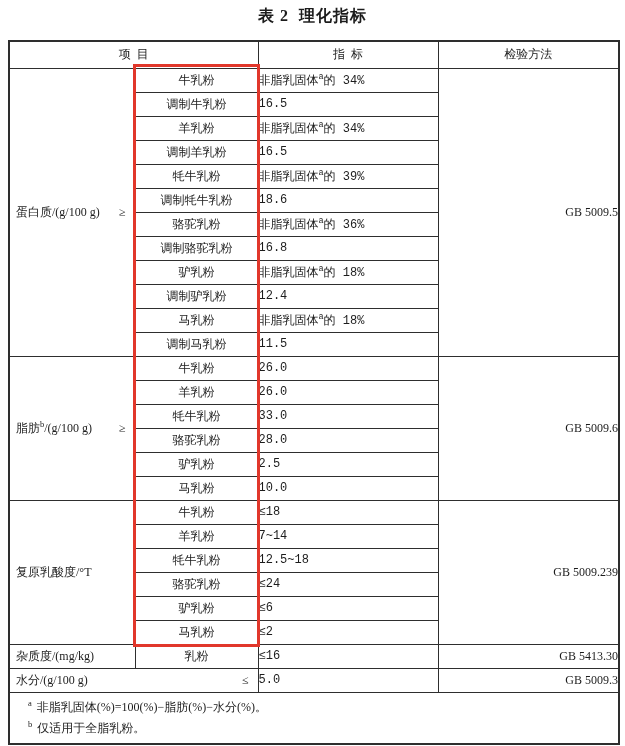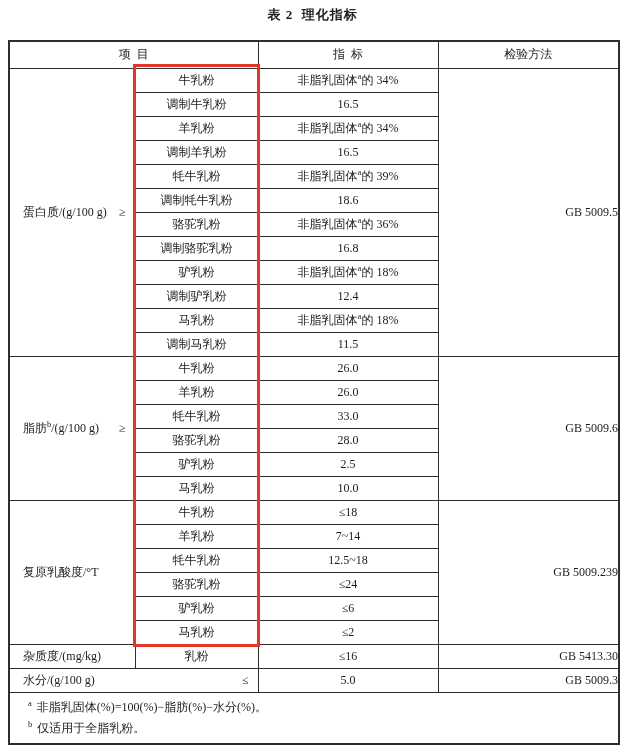--- a/index.html
+++ b/index.html
@@ -3,42 +3,42 @@
 <meta charset="utf-8">
 <style>
   html,body{margin:0;padding:0;background:#ffffff;}
   .page{
     position:relative;width:625px;height:746px;background:#ffffff;
     font-family:"Liberation Serif","DejaVu Serif",serif;color:#1c1c1c;
     overflow:hidden;
   }
   .title{
     position:absolute;top:6px;left:0;width:100%;text-align:center;
-    font-weight:bold;font-size:13px;white-space:pre;letter-spacing:1px;
+    font-weight:bold;font-size:16px;white-space:pre;letter-spacing:1px;
   }
   table.gb{
     position:absolute;left:8px;top:40px;width:610px;
     border-collapse:collapse;table-layout:fixed;
     border:2px solid #2e2e2e;
   }
   table.gb td{
     border:1px solid #2e2e2e;
     font-size:12px;padding:0;overflow:hidden;
     vertical-align:middle;
   }
   tr.hdr{height:27px;padding-left:42px;}
   tr.r{height:24px;}
   tr.footrow{height:52px;}
   .c-head{text-align:center;white-space:pre;}
   .c-item{text-align:center;padding-left:9px;}
-  .c-val{text-align:center;}
+  .c-val{text-align:left;font-family:Liberation Mono, monospace;}
   .c-met{text-align:right;}
   .catwrap{
     display:flex;justify-content:space-between;align-items:center;
-    padding:0 9px 0 13px;
+    padding:0 9px 0 6px;
   }
   .catwrap .rel{flex:0 0 auto;}
   sup{font-size:8.5px;line-height:0;}
   .fnwrap{padding:4px 8px 4px 18px;}
   .fnote{line-height:21px;font-size:12px;text-align:left;}
   .fnote sup{margin-right:5px;}
   .redbox{
     position:absolute;left:133px;top:64px;width:127px;height:583px;
     box-sizing:border-box;border:3px solid #e1372b;
     pointer-events:none;z-index:5;background:transparent;

